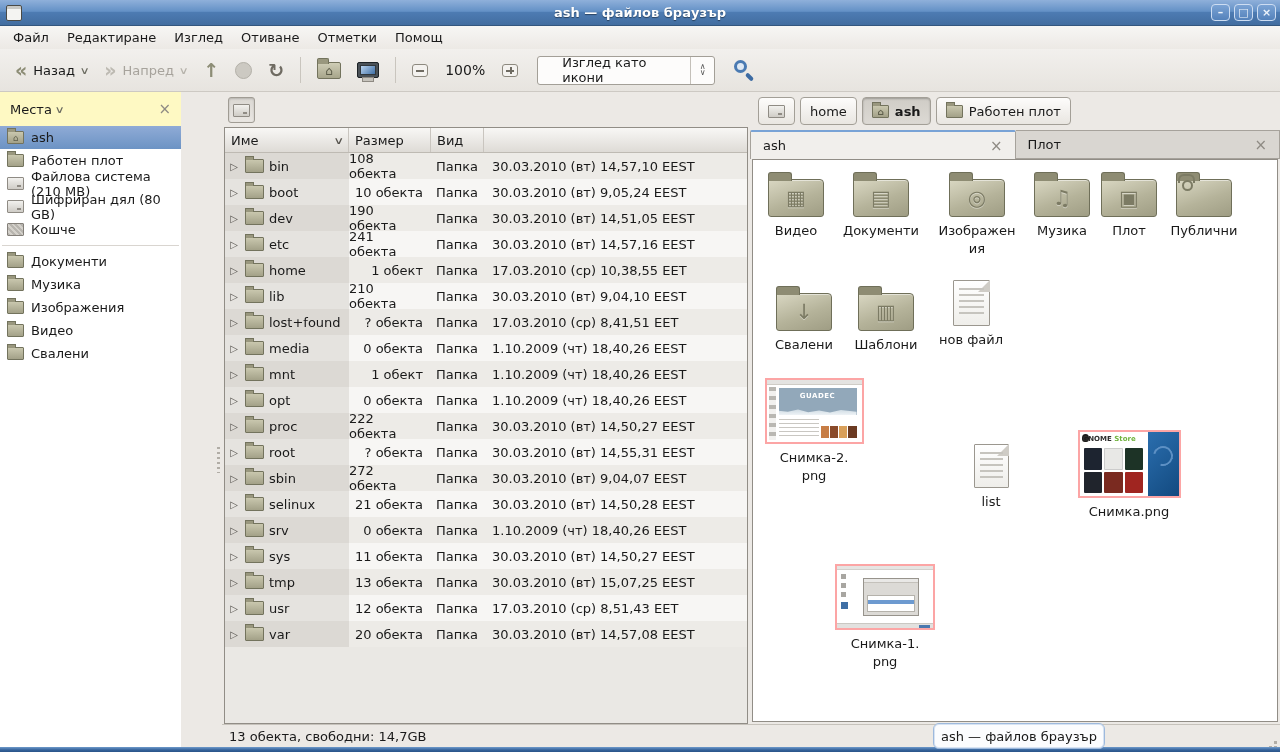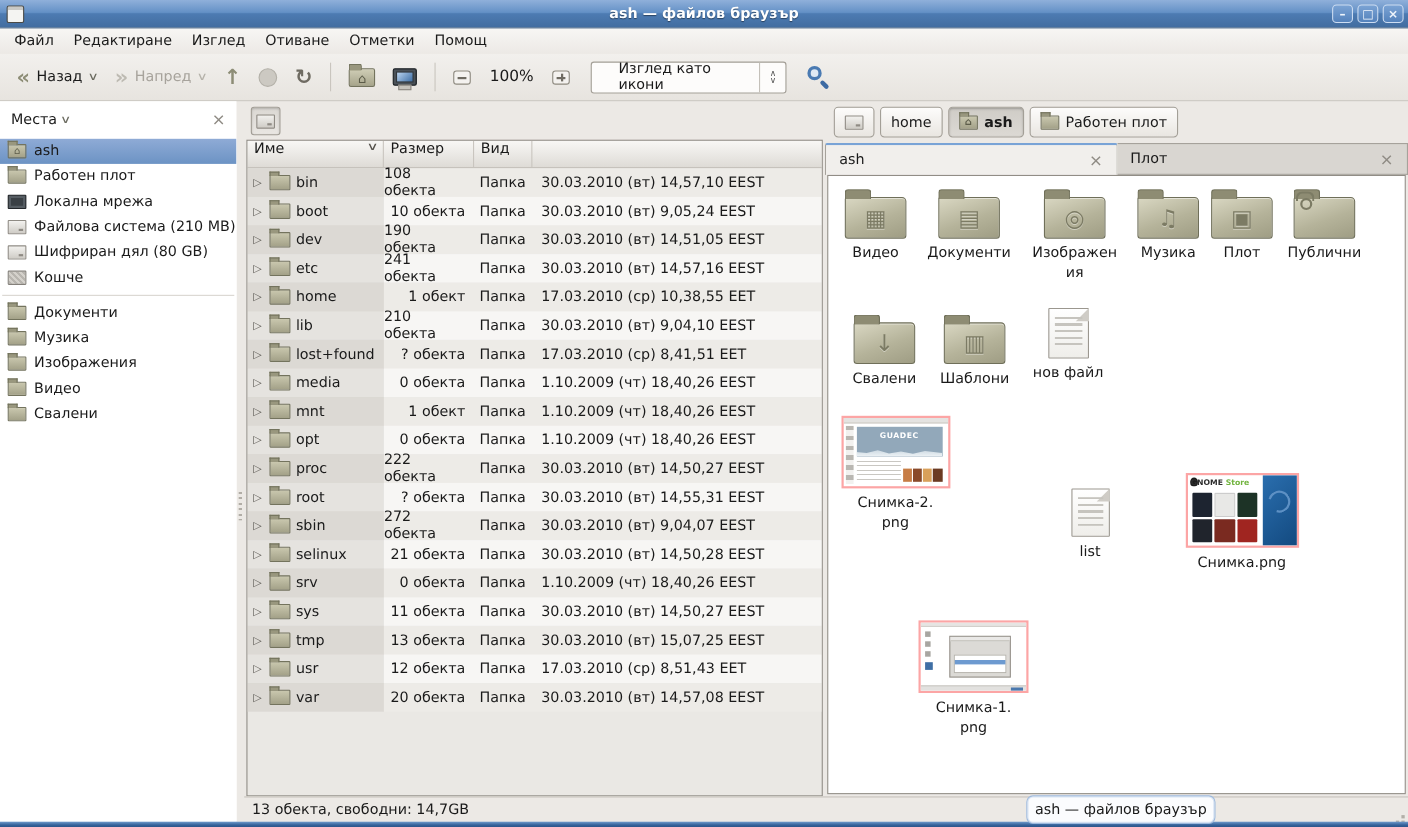--- a/index.html
+++ b/index.html
@@ -57,21 +57,21 @@
   .combo-spin { width:24px; align-self:stretch; border-left:1px solid #c4c0b9; display:flex; flex-direction:column;
     align-items:center; justify-content:center; font-size:8px; color:#555; line-height:6px; }
   .search-btn { margin-left:14px; position:relative; width:24px; height:24px; }
   .mag { position:absolute; top:2px; left:3px; width:13px; height:13px; border:3px solid #4a7ab2; border-radius:50%; background:#dfe9f4; }
   .mag-handle { position:absolute; width:9px; height:4px; background:#3d6ba3; bottom:3px; right:1px; transform:rotate(45deg); border-radius:2px; }
 
   
   .content { position:absolute; top:92px; left:0; right:0; bottom:5px; }
 
   
-  .sidebar { position:absolute; top:0; left:0; width:215px; bottom:0; background:#ffffff; }
+  .sidebar { position:absolute; top:0; left:0; width:181px; bottom:0; background:#fef9c3; }
   .sb-header { height:34px; display:flex; align-items:center; padding:0 10px; gap:4px; }
   .sb-close { margin-left:auto; color:#8f8b84; font-size:15px; }
   .sb-list { position:absolute; top:34px; left:0; right:0; bottom:0; background:#ffffff; overflow:hidden; }
   .sb-item { height:23px; display:flex; align-items:center; gap:7px; padding-left:7px; }
   .sb-item.selected { background:linear-gradient(#8face0 0%, #主6a92c2 100%); background:linear-gradient(#8fabd6,#6c93c4); }
   .sb-sep { height:1px; background:#d9d5d0; margin:4px 2px; }
   .mi { position:relative; width:17px; height:13px; border-radius:1px; flex:none; }
   .mi-folder { background:linear-gradient(#c9c7ae,#a3a188); border:1px solid #73735d; }
   .mi-folder::before { content:""; position:absolute; top:-4px; left:-1px; width:7px; height:3px;
      background:#99977e; border:1px solid #73735d; border-bottom:none; }
@@ -88,21 +88,21 @@
   
   .middle { position:absolute; left:222px; width:528px; top:0; bottom:23px; }
   .mp-top { height:35px; padding:5px 0 0 6px; }
   .mp-root-btn { width:27px; height:26px; border:1px solid #a09c94; border-radius:3px;
     background:linear-gradient(#dBD8d3,#e9e6e2); background:linear-gradient(#dbd8d3,#e9e6e2);
     box-shadow:inset 0 1px 2px rgba(0,0,0,.18); display:flex; align-items:center; justify-content:center; }
   .list-frame { position:absolute; top:35px; left:2px; right:2px; bottom:0; border:1px solid #918d86;
     background:#eae8e4; display:flex; flex-direction:column; overflow:hidden; }
   .list-header { display:flex; flex:none; height:25px; background:linear-gradient(#f8f7f5,#dedbd6);
     border-bottom:1px solid #bebab3; }
-  .hcell { display:flex; align-items:flex-start; padding:0 6px; border-right:1px solid #c9c5bf; }
+  .hcell { display:flex; align-items:center; padding:0 6px; border-right:1px solid #c9c5bf; }
   .hcell.h-name { width:124px; justify-content:space-between; }
   .hcell.h-size { width:82px; }
   .hcell.h-type { width:53px; }
   .hcell.h-date { flex:1; border-right:none; }
   .sort-ind { font-size:10px; color:#55524c; transform:scaleX(1.5); }
   .list-body { flex:1; }
   .trow { display:flex; height:26px; align-items:stretch; }
   .trow:nth-child(odd) { background:#edebe7; }
   .trow:nth-child(even) { background:#f7f6f4; }
   .cell { display:flex; align-items:center; }
@@ -287,24 +287,20 @@
           <span class="mi mi-folder">
               <span class="mi-glyph">⌂</span>
             </span>
           <span>ash</span>
         </div>
         <div class="sb-item">
           <span class="mi mi-folder"></span>
           <span>Работен плот</span>
         </div>
         <div class="sb-item">
-          <span class="mi mi-network"></span>
-          <span>Локална мрежа</span>
-        </div>
-        <div class="sb-item">
           <span class="mi mi-drive"></span>
           <span>Файлова система (210 MB)</span>
         </div>
         <div class="sb-item">
           <span class="mi mi-drive"></span>
           <span>Шифриран дял (80 GB)</span>
         </div>
         <div class="sb-item">
           <span class="mi mi-trash"></span>
           <span>Кошче</span>

